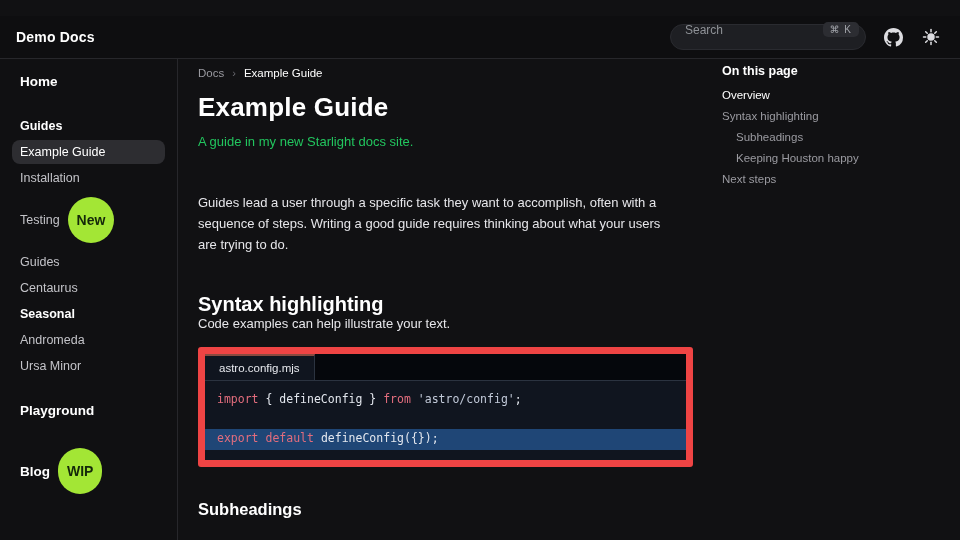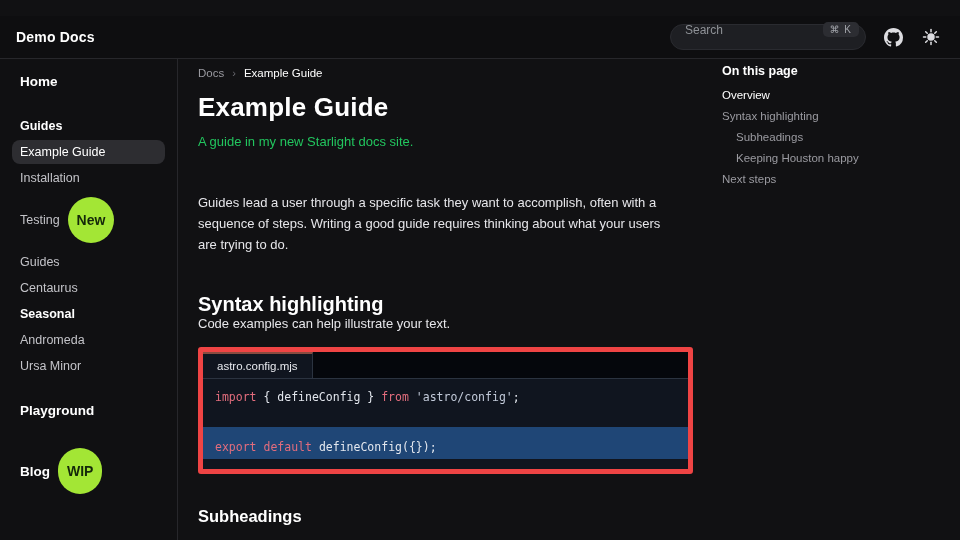--- a/index.html
+++ b/index.html
@@ -56,30 +56,30 @@
   .breadcrumb { display:flex; align-items:center; gap:8px; font-size:11.5px; }
   .crumb-root { color:#9a9aa0; cursor:pointer; }
   .crumb-sep { color:#6a6a70; font-size:11px; }
   .crumb-current { color:#ffffff; }
   .page-title { font-size:26px; font-weight:bold; color:#ffffff; margin-top:13px; letter-spacing:.2px; }
   .lede { font-size:13px; color:#22c55e; margin-top:11px; }
   .intro { font-size:13px; color:#e6e6ea; line-height:21px; margin-top:43px; max-width:480px; }
   .h2 { font-size:20px; font-weight:bold; color:#ffffff; margin-top:38px; }
   .section-intro { font-size:13px; color:#e6e6ea; }
   
-  .code-frame { width:495px; margin-top:16px; border:5px solid #ef4444; border-radius:3px; background:#10151f; }
+  .code-frame { width:495px; margin-top:16px; border:7px solid #ef4444; border-radius:3px; background:#10151f; }
   .code-tabbar { background:#05070c; border-bottom:1px solid #2b3340; display:flex; height:27px; }
   .code-tab {
     background:#10151f; border-top:2px solid var(--tab-accent);
     border-right:1px solid #2b3340; padding:0 14px; display:flex; align-items:center;
     font-size:11.5px; color:#e7e9ee; cursor:pointer;
   }
   .code-body { padding:9px 0 10px 0; font-family:"DejaVu Sans Mono", monospace; font-size:11.5px; line-height:18px; }
   .code-line { display:block; padding:0 12px; white-space:pre; }
-  .code-line.hl { background:var(--hl-bg); padding-top:11px; padding-bottom:3px; margin:3px 0 0 0; }
+  .code-line.hl { background:var(--hl-bg); padding-top:0; padding-bottom:3px; margin:3px 0 0 0; }
   .tok-kw { color:var(--kw-color); }
   .tok-pl { color:#e3e7ee; }
   .tok-str { color:#c2cad9; }
   .h3 { font-size:16.5px; font-weight:bold; color:#ffffff; margin-top:33px; }
   
   .toc { position:absolute; top:64px; left:722px; width:230px; }
   .toc-heading { font-size:12.5px; font-weight:bold; color:#ffffff; }
   .toc-list { list-style:none; margin-top:6px; }
   .toc-item { font-size:11.5px; color:#9b9ba1; padding:4.5px 0; cursor:pointer; }
   .toc-item.active { color:#ffffff; }

